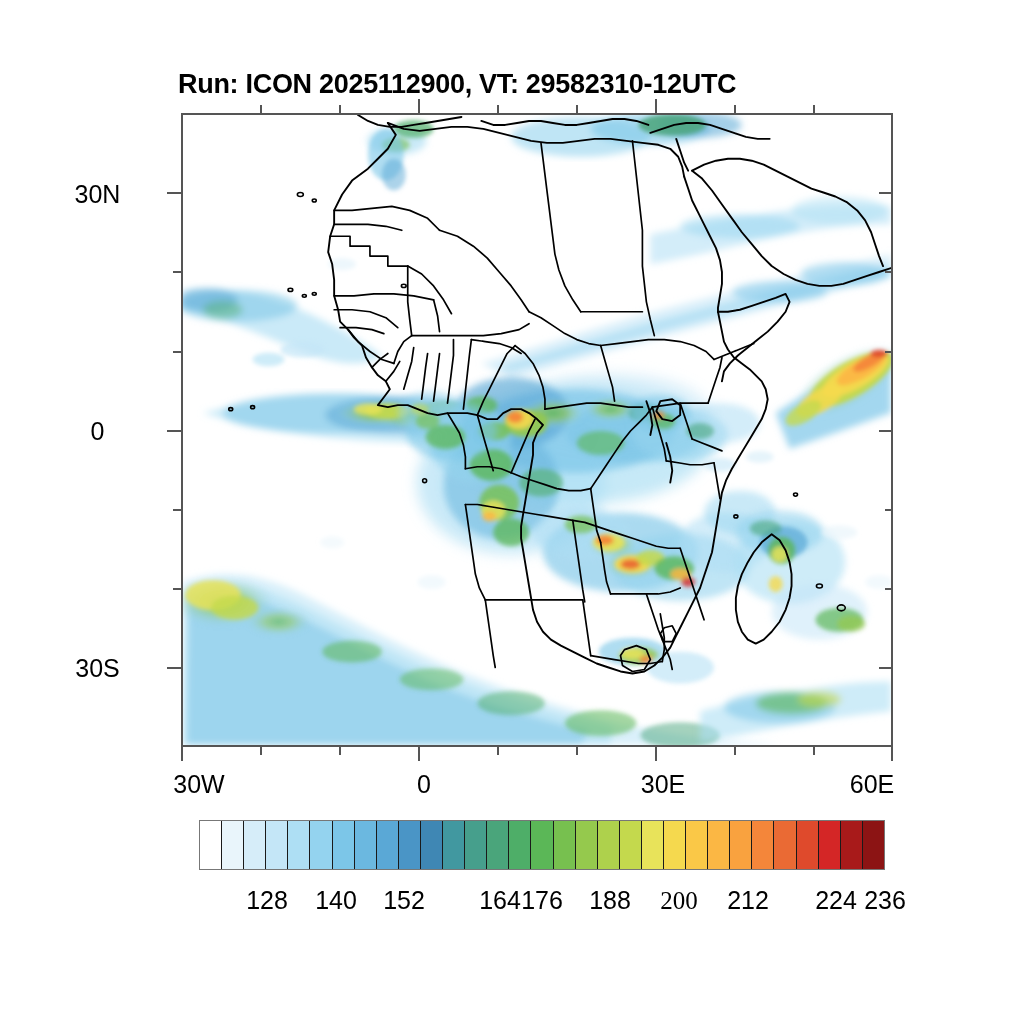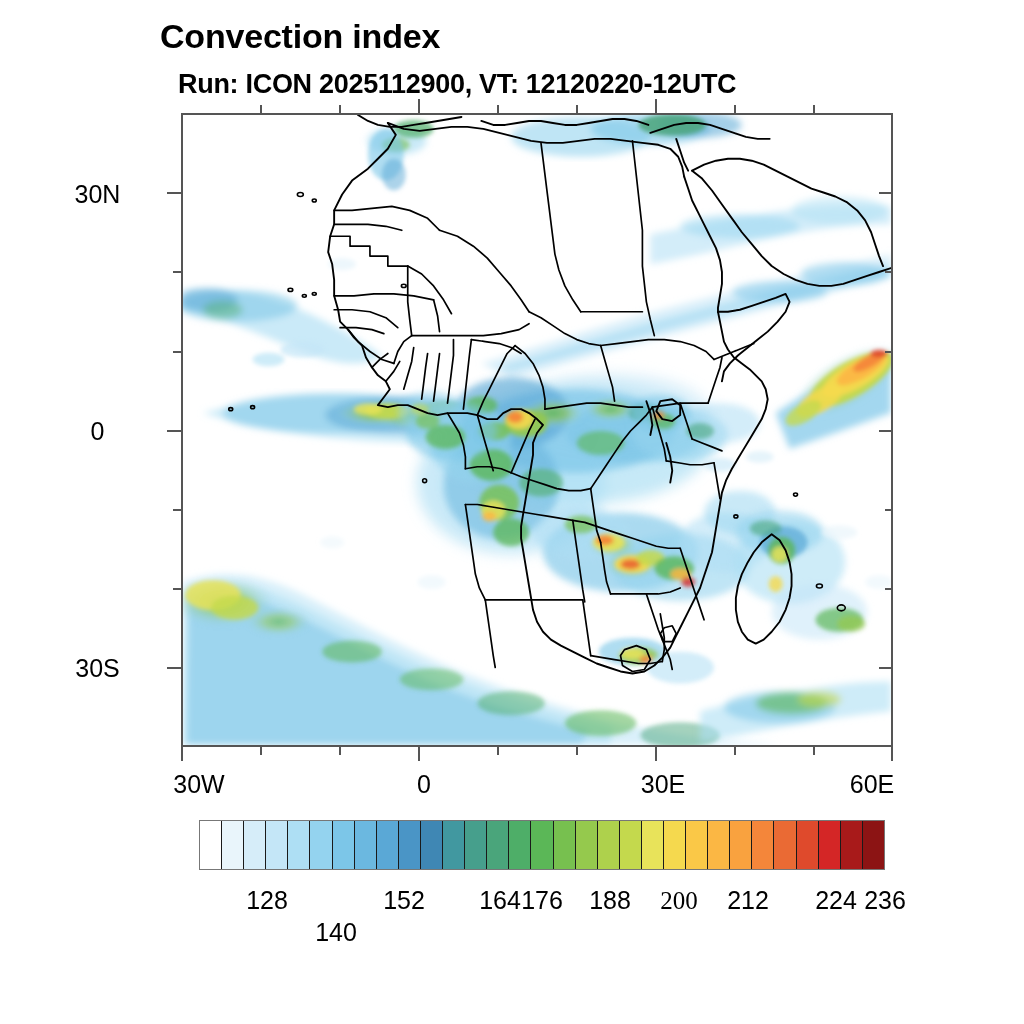--- a/index.html
+++ b/index.html
@@ -37,22 +37,21 @@
   #cbar .cell{flex:1 1 0;height:100%;border-right:1px solid #1a1a1a;box-sizing:border-box;}
   #cbar .cell:last-child{border-right:none;}
   .cblab{position:absolute;font-size:25px;text-align:center;white-space:nowrap;
          transform:translateX(-50%);line-height:1;top:888px;}
 </style>
 </head>
 <body>
 
 <div id="page">
 
-  <div id="title">Convection index</div>
-  <div id="subtitle">Run: ICON 2025112900,  VT: 12120220-12UTC</div>
+  <div id="subtitle">Run: ICON 2025112900,  VT: 29582310-12UTC</div>
 
   <div id="plot">
     <svg id="mapsvg" viewBox="0 0 712 634" preserveAspectRatio="none">
       <defs>
 
         <radialGradient id="gBlue" cx="50%" cy="50%" r="50%">
           <stop offset="0%" stop-color="#5aa8d6" stop-opacity="0.95"></stop>
           <stop offset="45%" stop-color="#94d3ef" stop-opacity="0.75"></stop>
           <stop offset="100%" stop-color="#d6edf9" stop-opacity="0"></stop>
         </radialGradient>
@@ -562,21 +561,21 @@
       <div class="cell" style="background: rgb(249, 162, 63);"></div>
       <div class="cell" style="background: rgb(244, 134, 58);"></div>
       <div class="cell" style="background: rgb(234, 106, 52);"></div>
       <div class="cell" style="background: rgb(223, 74, 44);"></div>
       <div class="cell" style="background: rgb(212, 38, 38);"></div>
       <div class="cell" style="background: rgb(168, 26, 26);"></div>
       <div class="cell" style="background: rgb(140, 20, 20);"></div>
     </div>
 
   <div class="cblab" style="left:267px;text-align:center;">128</div>
-  <div class="cblab" style="left:336px;margin-top:32px;">140</div>
+  <div class="cblab" style="left:336px;">140</div>
   <div class="cblab" style="left:404px;">152</div>
   <div class="cblab" style="left:473px;margin-left:27px;">164</div>
   <div class="cblab" style="left:542px;">176</div>
   <div class="cblab" style="left:610px;">188</div>
   <div class="cblab" style="left:679px;font-family:Liberation Serif, serif;">200</div>
   <div class="cblab" style="left:748px;">212</div>
   <div class="cblab" style="left:816px;margin-left:20px;">224</div>
   <div class="cblab" style="left:885px;">236</div>
 
 </div>

